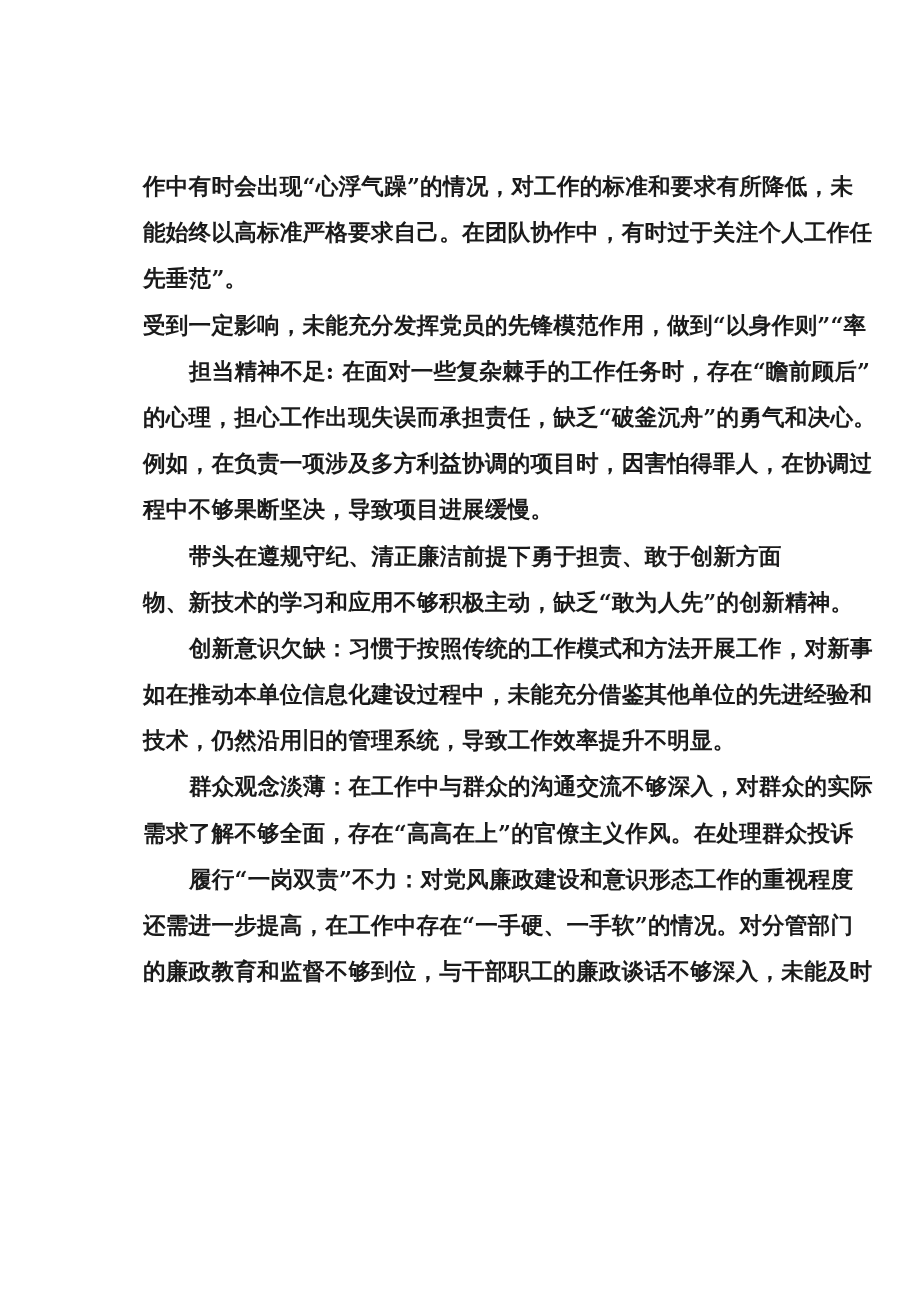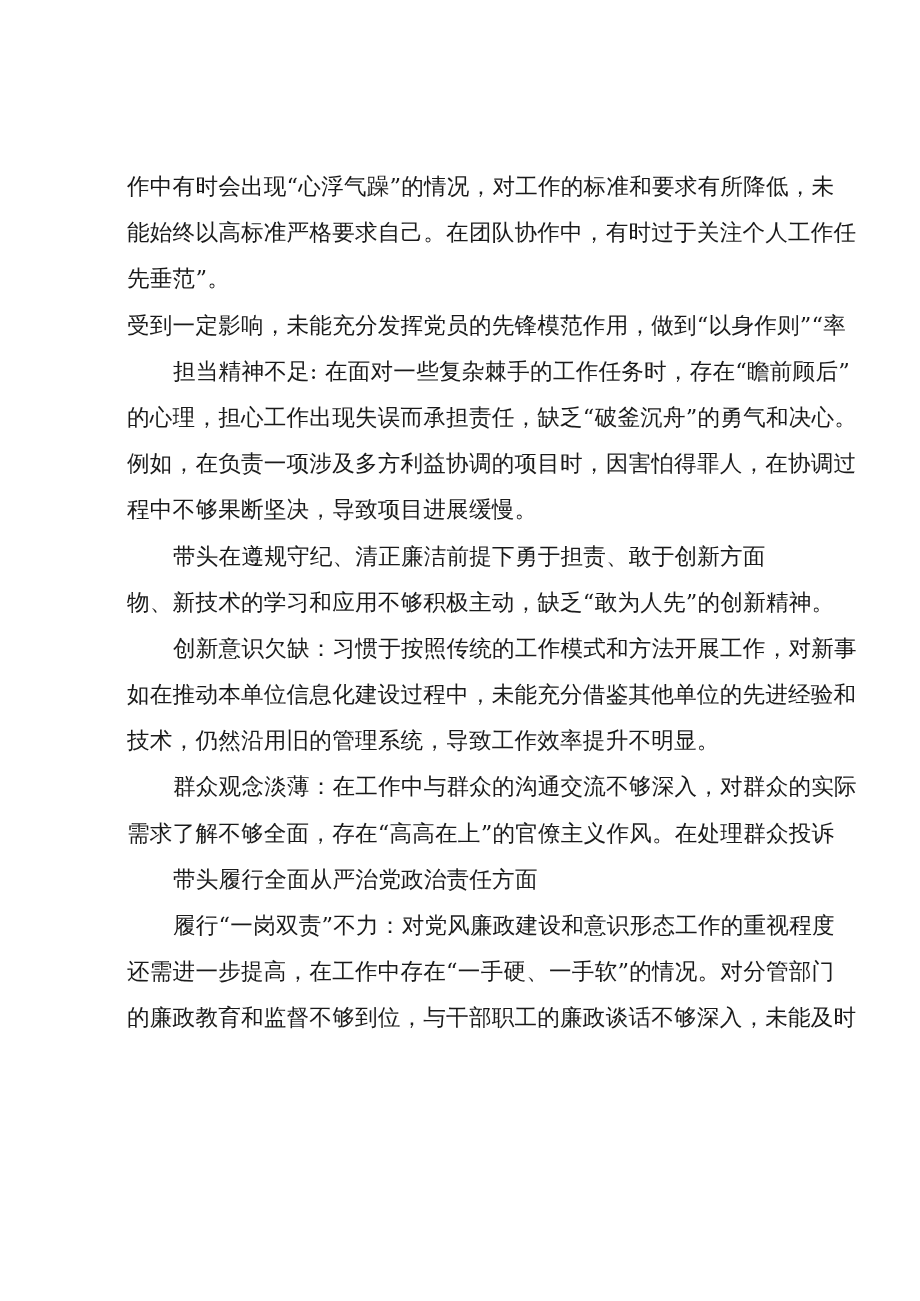--- a/index.html
+++ b/index.html
@@ -18,23 +18,24 @@
     .page {
       position: absolute;
       left: 0;
       top: 0;
       width: 920px;
       height: 1301px;
       background: #ffffff;
     }
     .body-text {
       position: absolute;
-      left: 127px;
+      left: 143px;
       top: 166px;
       width: 670px;
+      font-weight: bold;
     }
     .line {
       height: 46.2px;
       line-height: 40px;
       font-size: 22.6px;
       white-space: nowrap;
       letter-spacing: 0.2px;
     }
     .indent {
       padding-left: 46px;
@@ -69,23 +70,20 @@
       <div class="line indent">创新意识欠缺：习惯于按照传统的工作模式和方法开展工作，对新事</div>
       <div class="line">如在推动本单位信息化建设过程中，未能充分借鉴其他单位的先进经验和</div>
       <div class="line">技术，仍然沿用旧的管理系统，导致工作效率提升不明显。</div>
     </div>
 
     <div>
       <div class="line indent">群众观念淡薄：在工作中与群众的沟通交流不够深入，对群众的实际</div>
       <div class="line">需求了解不够全面，存在“高高在上”的官僚主义作风。在处理群众投诉</div>
     </div>
 
-    <div>
-      <div class="line indent">带头履行全面从严治党政治责任方面</div>
-    </div>
 
     <div>
       <div class="line indent">履行“一岗双责”不力：对党风廉政建设和意识形态工作的重视程度</div>
       <div class="line">还需进一步提高，在工作中存在“一手硬、一手软”的情况。对分管部门</div>
       <div class="line">的廉政教育和监督不够到位，与干部职工的廉政谈话不够深入，未能及时</div>
     </div>
 
   </div>
 </div>
 

